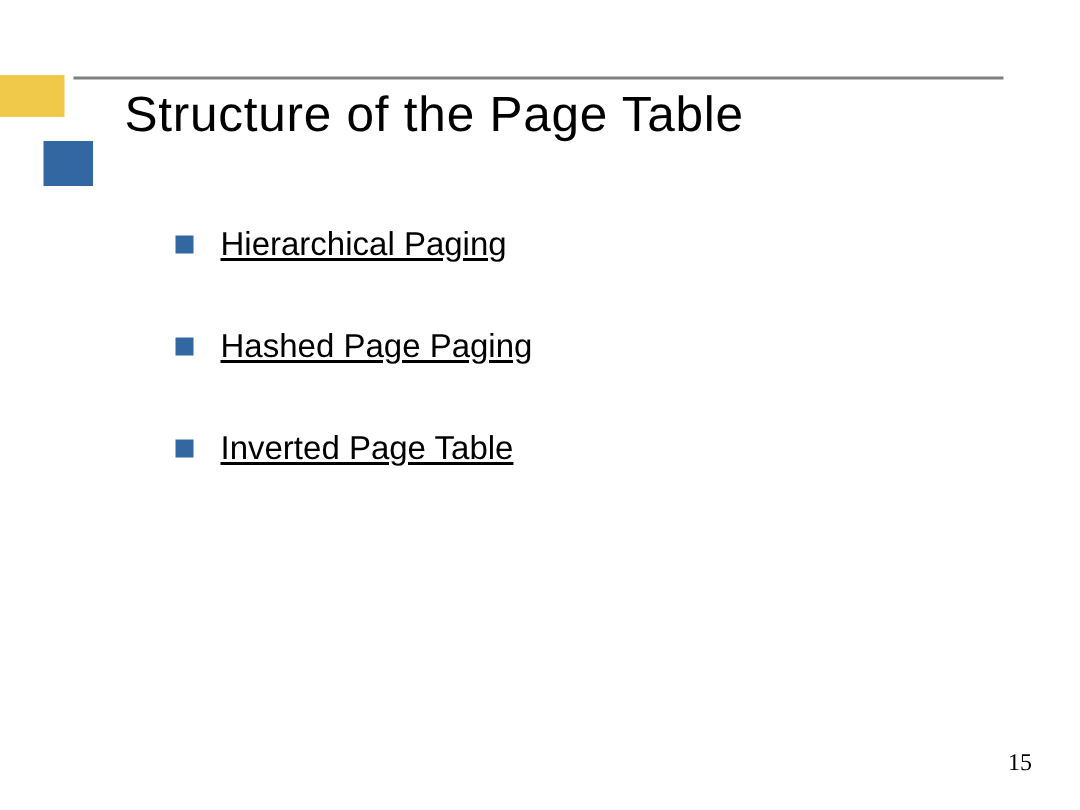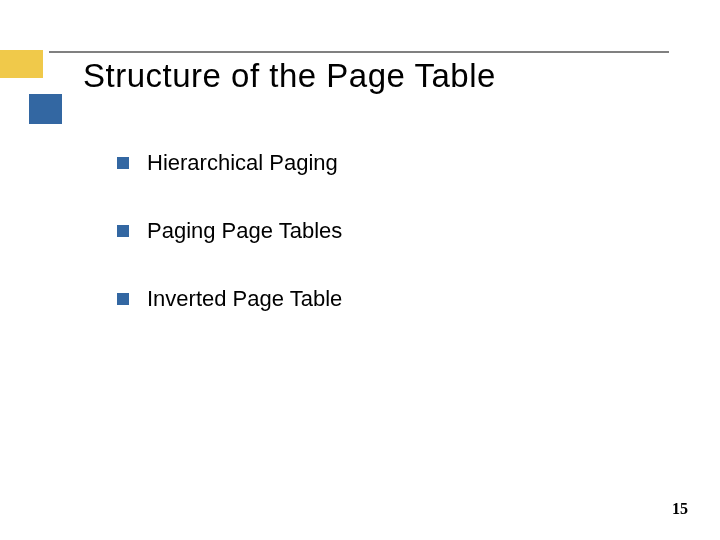--- a/index.html
+++ b/index.html
@@ -63,20 +63,21 @@
       left: 49px;
       top: 51px;
       width: 620px;
       height: 2px;
       background: #808080;
       z-index: 1;
     }
     .content-area {
       margin-top: 55px;
       margin-left: 117px;
+      text-decoration: underline;
     }
     .bullet-item {
       display: flex;
       align-items: center;
       margin-bottom: 42px;
     }
     .bullet-square {
       width: 12px;
       height: 12px;
       background: #3367a2;
@@ -88,21 +89,20 @@
       color: #000000;
       font-family: Verdana, Arial, sans-serif;
     }
     .page-number {
       position: absolute;
       bottom: 22px;
       right: 32px;
       font-size: 16px;
       color: #000000;
       font-family: "Times New Roman", serif;
-      font-weight: bold;
     }
   </style>
 </head>
 <body>
 
 <div class="slide">
   <div class="title-area">
     <div class="title-decoration">
       <div class="yellow-box"></div>
       <div class="blue-box"></div>
@@ -111,21 +111,21 @@
   </div>
   <div class="title-underline"></div>
 
   <div class="content-area">
     <div class="bullet-item">
       <div class="bullet-square"></div>
       <span class="bullet-text">Hierarchical Paging</span>
     </div>
     <div class="bullet-item">
       <div class="bullet-square"></div>
-      <span class="bullet-text">Paging Page Tables</span>
+      <span class="bullet-text">Hashed Page Paging</span>
     </div>
     <div class="bullet-item">
       <div class="bullet-square"></div>
       <span class="bullet-text">Inverted Page Table</span>
     </div>
   </div>
 
   <div class="page-number">15</div>
 </div>
 

